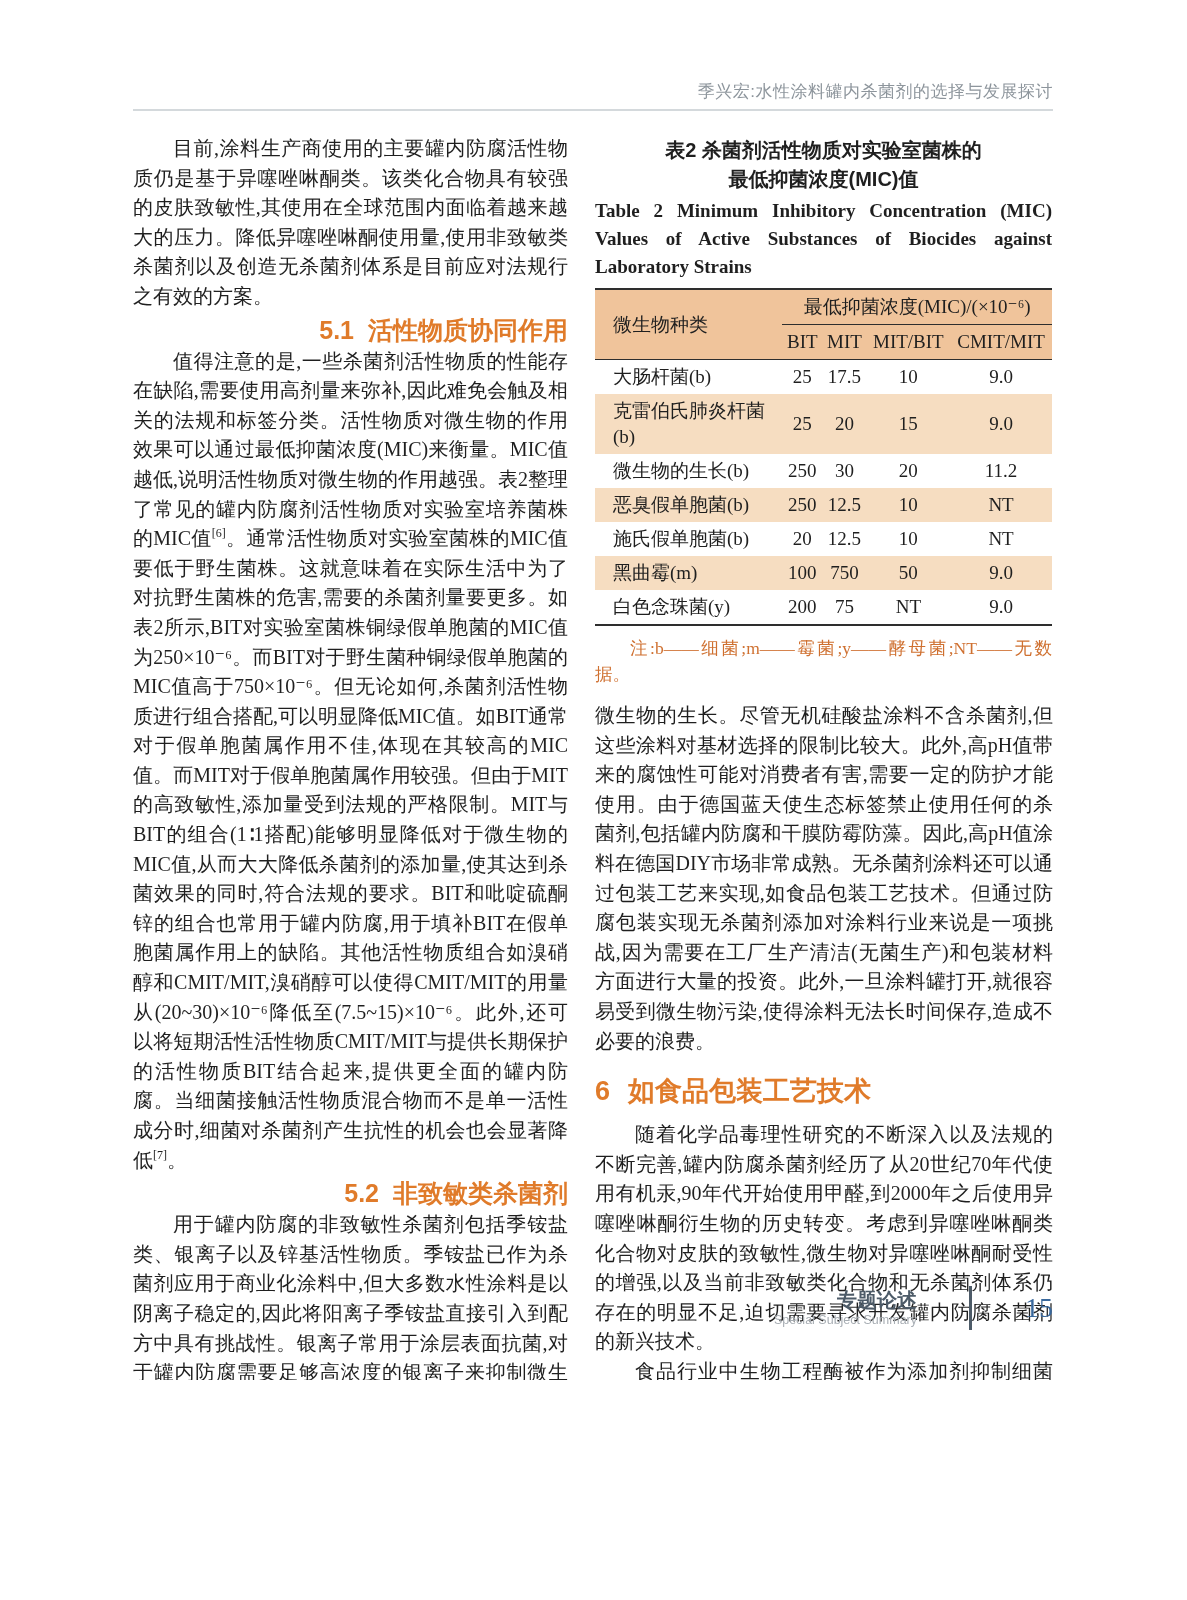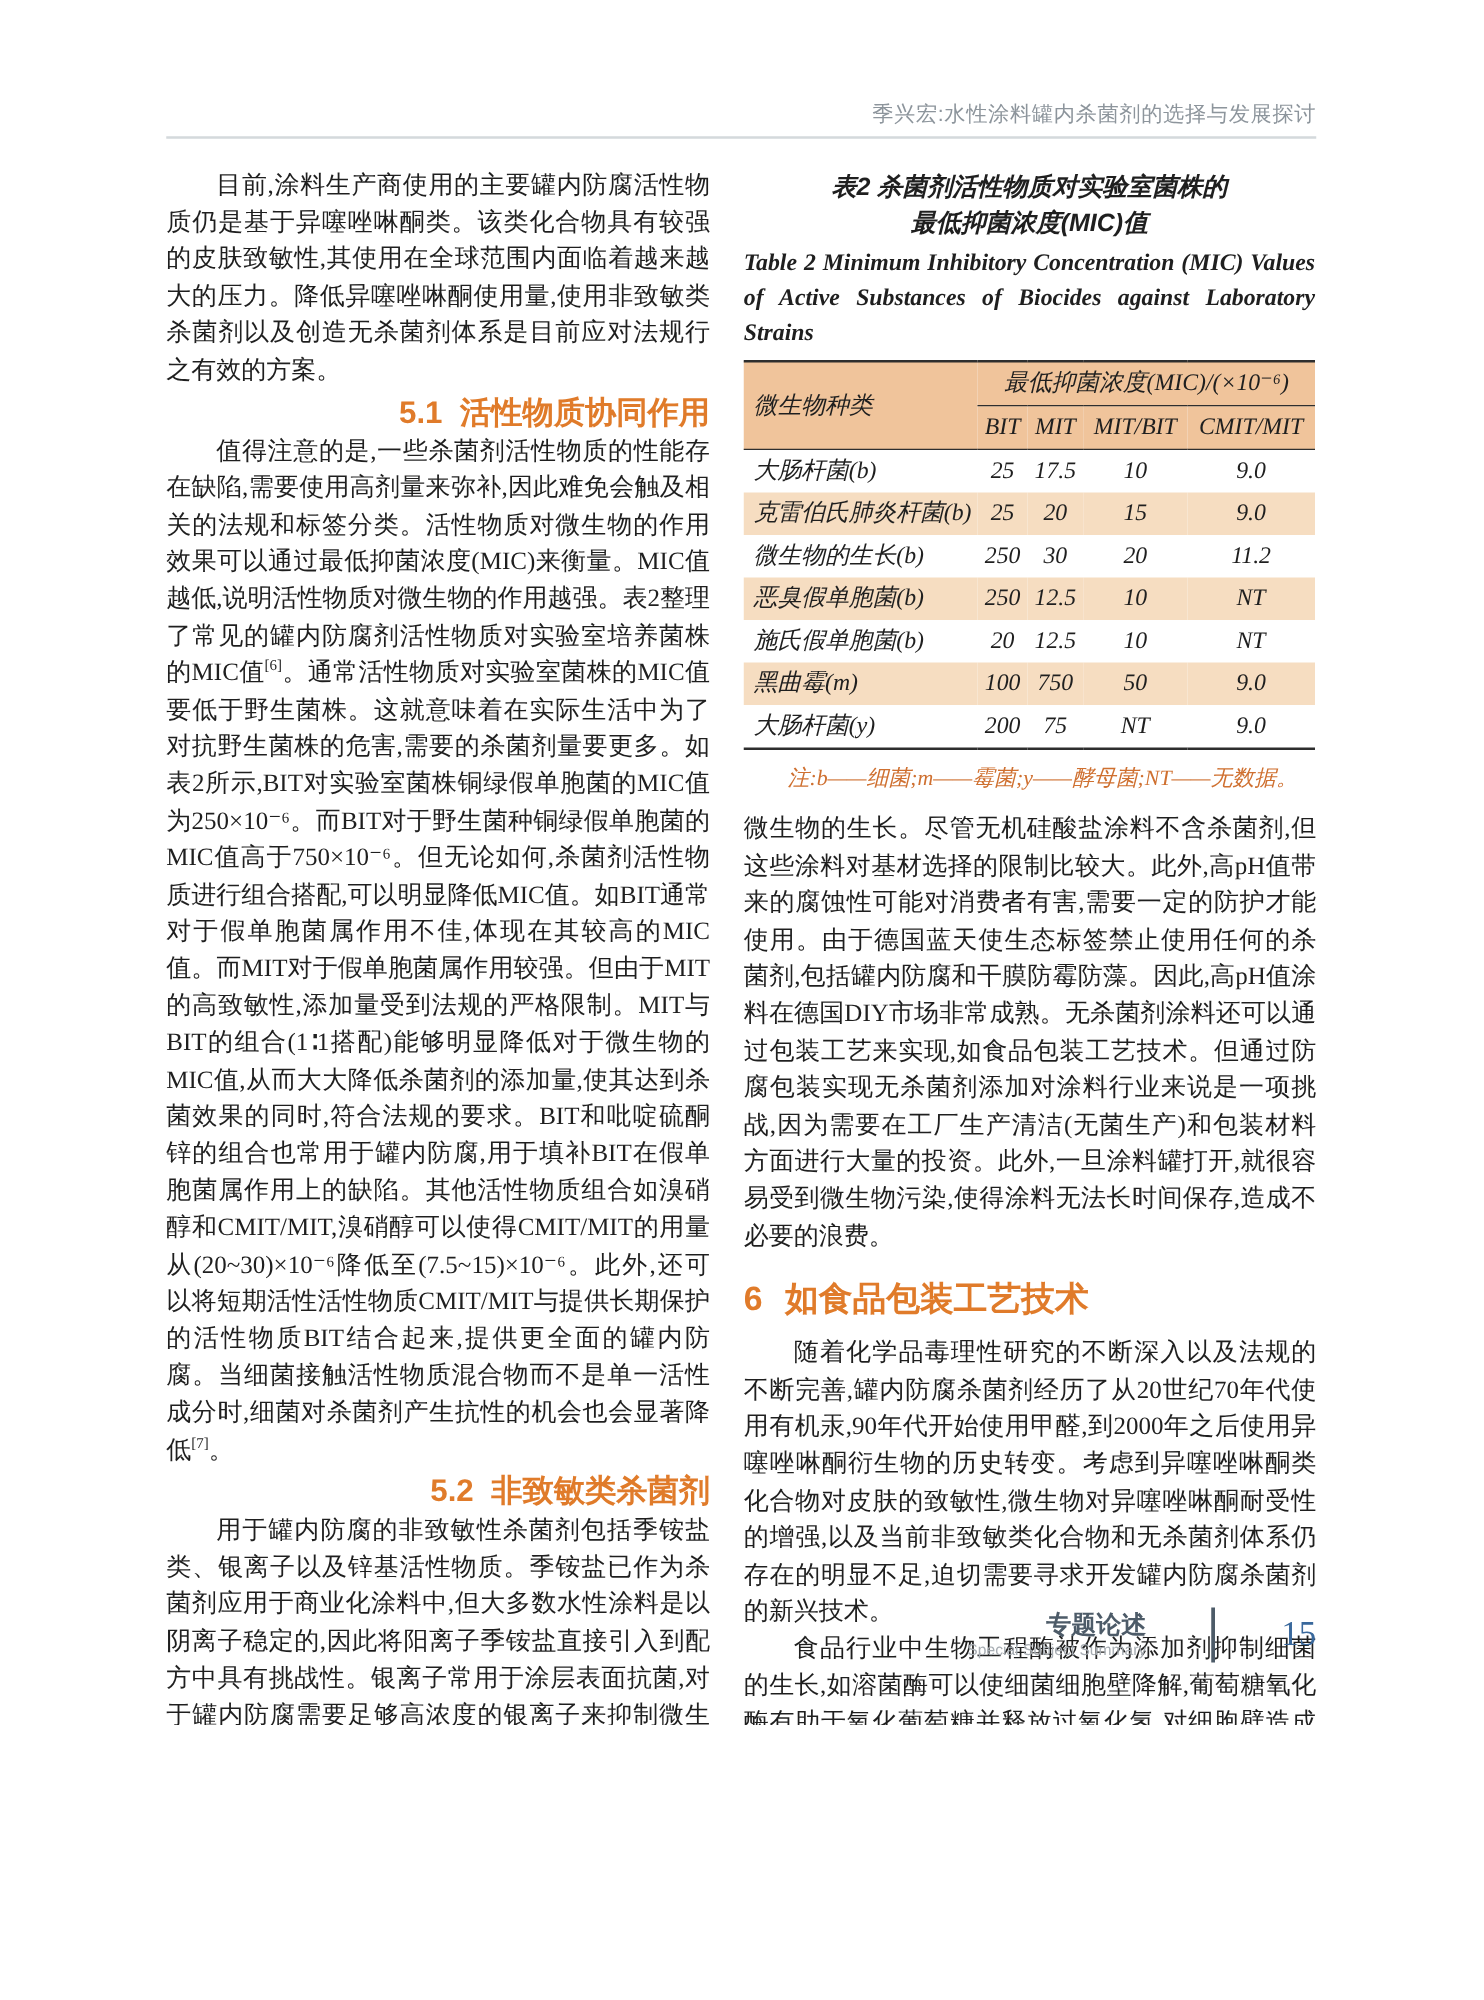--- a/index.html
+++ b/index.html
@@ -44,41 +44,41 @@
   }
   .heading-2 .h-num{margin-right:14px;}
   .heading-1{
     margin:18px 0 12px 0;
     font-family:"Liberation Sans","DejaVu Sans",sans-serif;
     font-weight:bold;font-size:27px;line-height:34px;
     color:var(--accent,#e07b2a);
   }
   .heading-1 .h-num{margin-right:18px;}
   
-  .table-block{margin:2px 1px 14px 0;font-style:italic;}
+  .table-block{margin:2px 1px 14px 0;}
   .tbl-title-cn{
     font-family:"Liberation Sans","DejaVu Sans",sans-serif;
     font-weight:bold;font-size:20px;line-height:29px;
     text-align:center;white-space:pre-line;color:#1f1f1f;
   }
   .tbl-title-en{
     margin-top:3px;
     font-weight:bold;font-size:19px;line-height:28px;
     text-align:justify;color:#1f1f1f;
   }
   table.mic{
     width:100%;border-collapse:collapse;margin-top:7px;
     font-size:19px;
     border-top:2px solid #2e2e2e;border-bottom:2px solid #2e2e2e;
   }
   table.mic th,table.mic td{
     padding:4px 3px;text-align:center;font-weight:normal;line-height:26px;
   }
   table.mic thead th{background:var(--tbl-head,#f0c49b);}
-  table.mic th.name-h,table.mic td.name-c{text-align:left;padding-left:8px;width:41%;}
+  table.mic th.name-h,table.mic td.name-c{text-align:left;padding-left:18px;width:41%;}
   table.mic th.group-h{border-bottom:1px solid #2e2e2e;}
   table.mic thead{border-bottom:1.5px solid #2e2e2e;}
   table.mic tr.shaded td{background:var(--tbl-alt,#f6ddc1);}
   .tbl-note{
     margin-top:9px;font-size:17.5px;line-height:26px;
     text-align:justify;text-indent:2em;
     color:var(--note,#cf7030);
   }
   
   .footer{
@@ -176,21 +176,21 @@
                 <td>NT</td>
               </tr>
               <tr class="shaded">
                 <td class="name-c">黑曲霉(m)</td>
                 <td>100</td>
                 <td>750</td>
                 <td>50</td>
                 <td>9.0</td>
               </tr>
               <tr>
-                <td class="name-c">大肠杆菌(y)</td>
+                <td class="name-c">白色念珠菌(y)</td>
                 <td>200</td>
                 <td>75</td>
                 <td>NT</td>
                 <td>9.0</td>
               </tr>
             </tbody>
         </table>
         <div class="tbl-note">注:b——细菌;m——霉菌;y——酵母菌;NT——无数据。</div>
       </div>
       <div>

